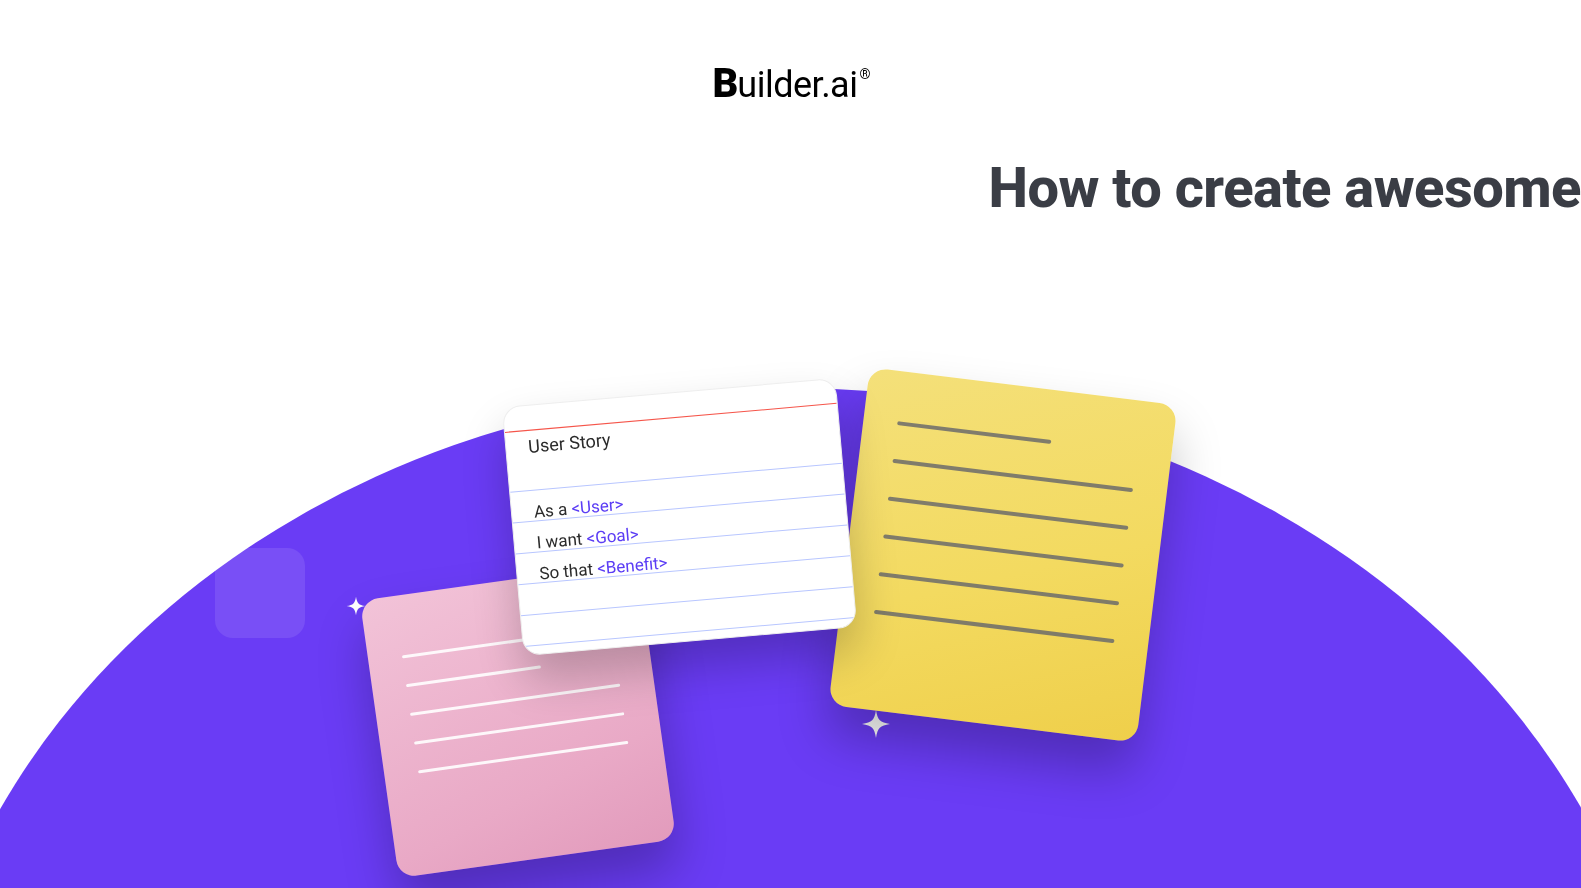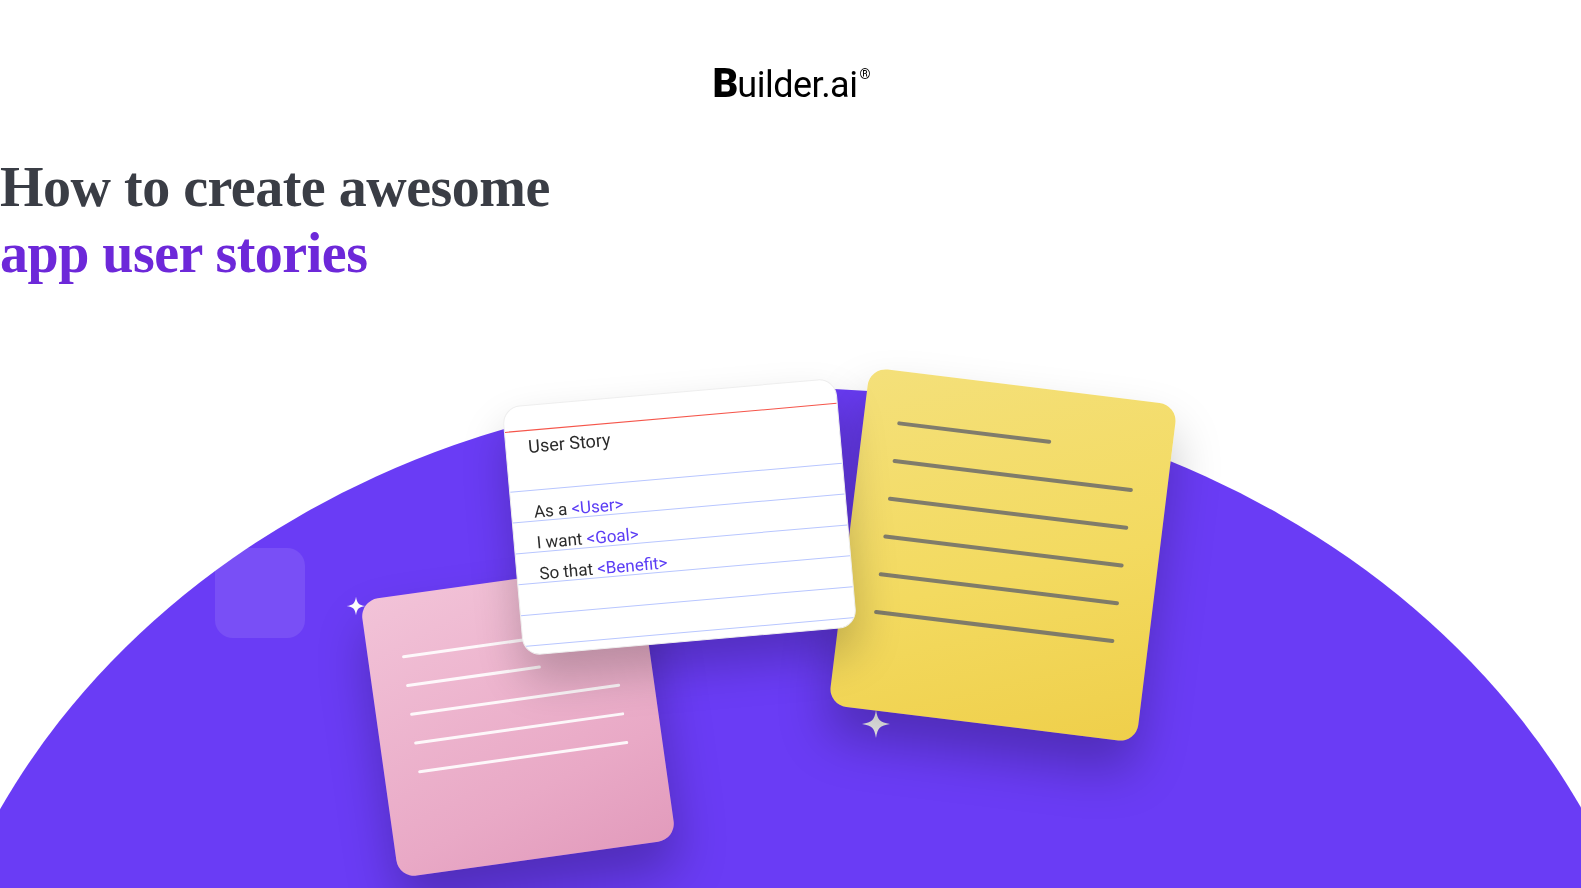--- a/index.html
+++ b/index.html
@@ -6,21 +6,21 @@
   html, body { width: 1581px; height: 888px; overflow: hidden; font-family: -apple-system, BlinkMacSystemFont, "Segoe UI", Roboto, Helvetica, Arial, sans-serif; background: #ffffff; }
   .stage { position: relative; width: 1581px; height: 888px; background: #ffffff; }
 
   
   .logo { position: absolute; top: 60px; left: 50%; transform: translateX(-50%); display: flex; align-items: baseline; }
   .logo-b { font-weight: 900; font-size: 40px; letter-spacing: -1px; color: #000; }
   .logo-rest { font-weight: 400; font-size: 36px; color: #000; letter-spacing: -0.5px; }
   .logo-reg { font-size: 14px; color: #000; position: relative; top: -18px; left: 2px; }
 
   
-  .title { position: absolute; top: 155px; left: 0; right: 0; text-align: left; font-family: Liberation Serif, serif; }
+  .title { position: absolute; top: 155px; left: 0; right: 0; text-align: right; }
   .title-line1 { font-weight: 800; font-size: 56px; color: #3a3d45; letter-spacing: -0.5px; }
   .title-line2 { font-weight: 800; font-size: 56px; color: #6d28d9; letter-spacing: -0.5px; margin-top: 2px; }
 
   
   .arc { position: absolute; left: 50%; bottom: -1000px; transform: translateX(-50%); width: 1760px; height: 1500px; border-radius: 50%; background: #6a3cf5; }
   .arc-inner-square { position: absolute; width: 90px; height: 90px; border-radius: 18px; background: rgba(255,255,255,0.10); left: 215px; top: 548px; transform: rotate(0deg); }
 
   
   .sparkle { position: absolute; color: #fff; }
   .sparkle svg { display: block; }
@@ -59,21 +59,20 @@
 <div class="stage">
 
   <div class="logo">
     <span class="logo-b">B</span>
     <span class="logo-rest">uilder.ai</span>
     <span class="logo-reg">®</span>
   </div>
 
   <div class="title">
     <div class="title-line1">How to create awesome</div>
-    <div class="title-line2">app user stories</div>
   </div>
 
   <div class="arc"></div>
   <div class="arc-inner-square"></div>
 
   <div class="sparkle" style="left:340px; top:590px;">
     <svg width="32" height="32" viewBox="0 0 24 24">
         <path fill="#ffffff" d="M12 0c.8 5 2 6.2 7 7-5 .8-6.2 2-7 7-.8-5-2-6.2-7-7 5-.8 6.2-2 7-7z" transform="translate(0 5)"></path>
       </svg>
   </div>

